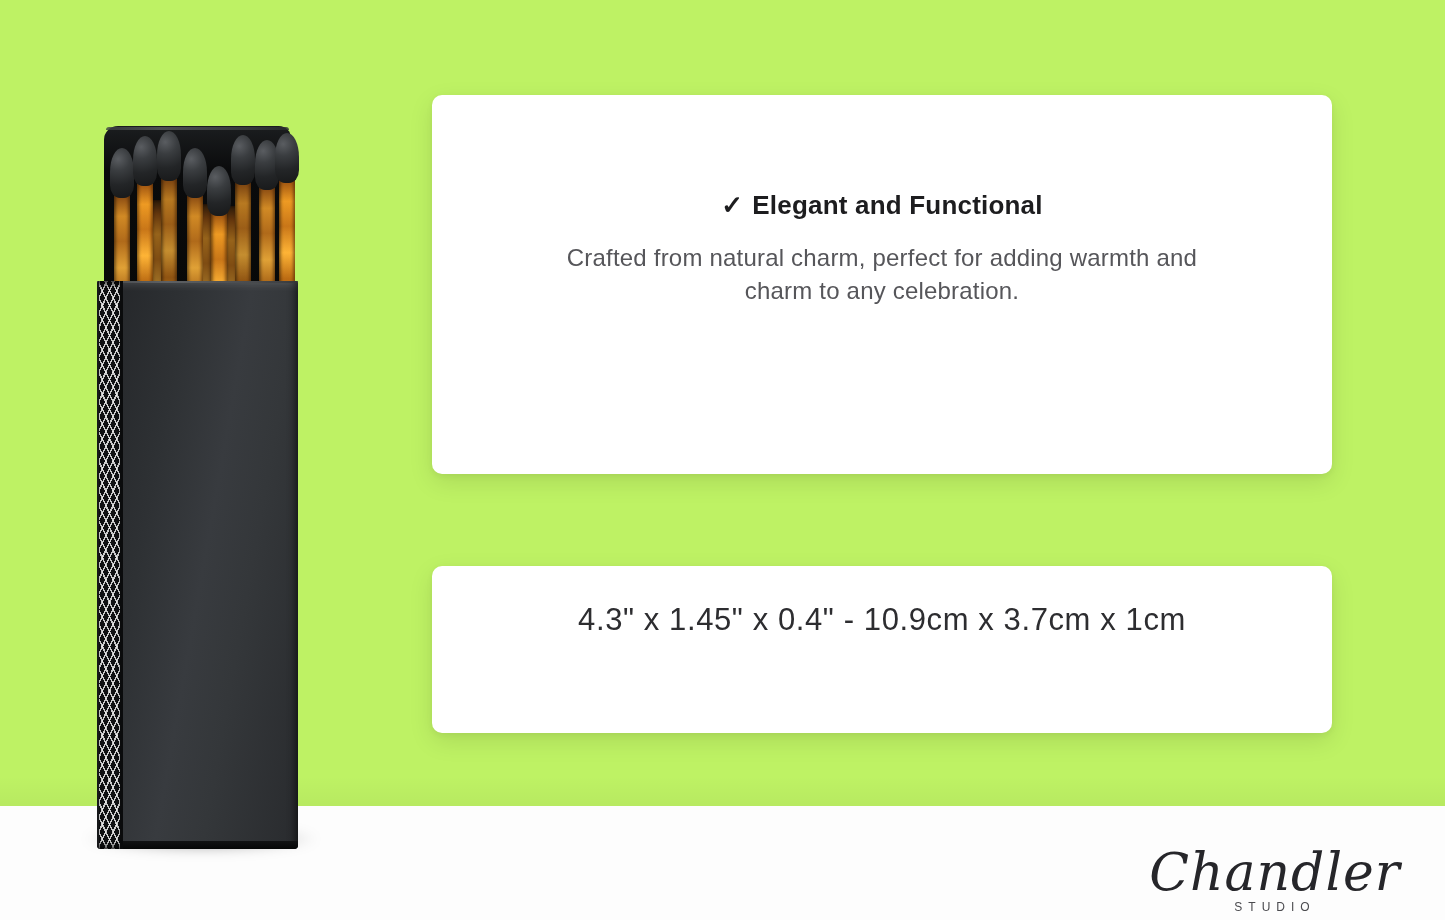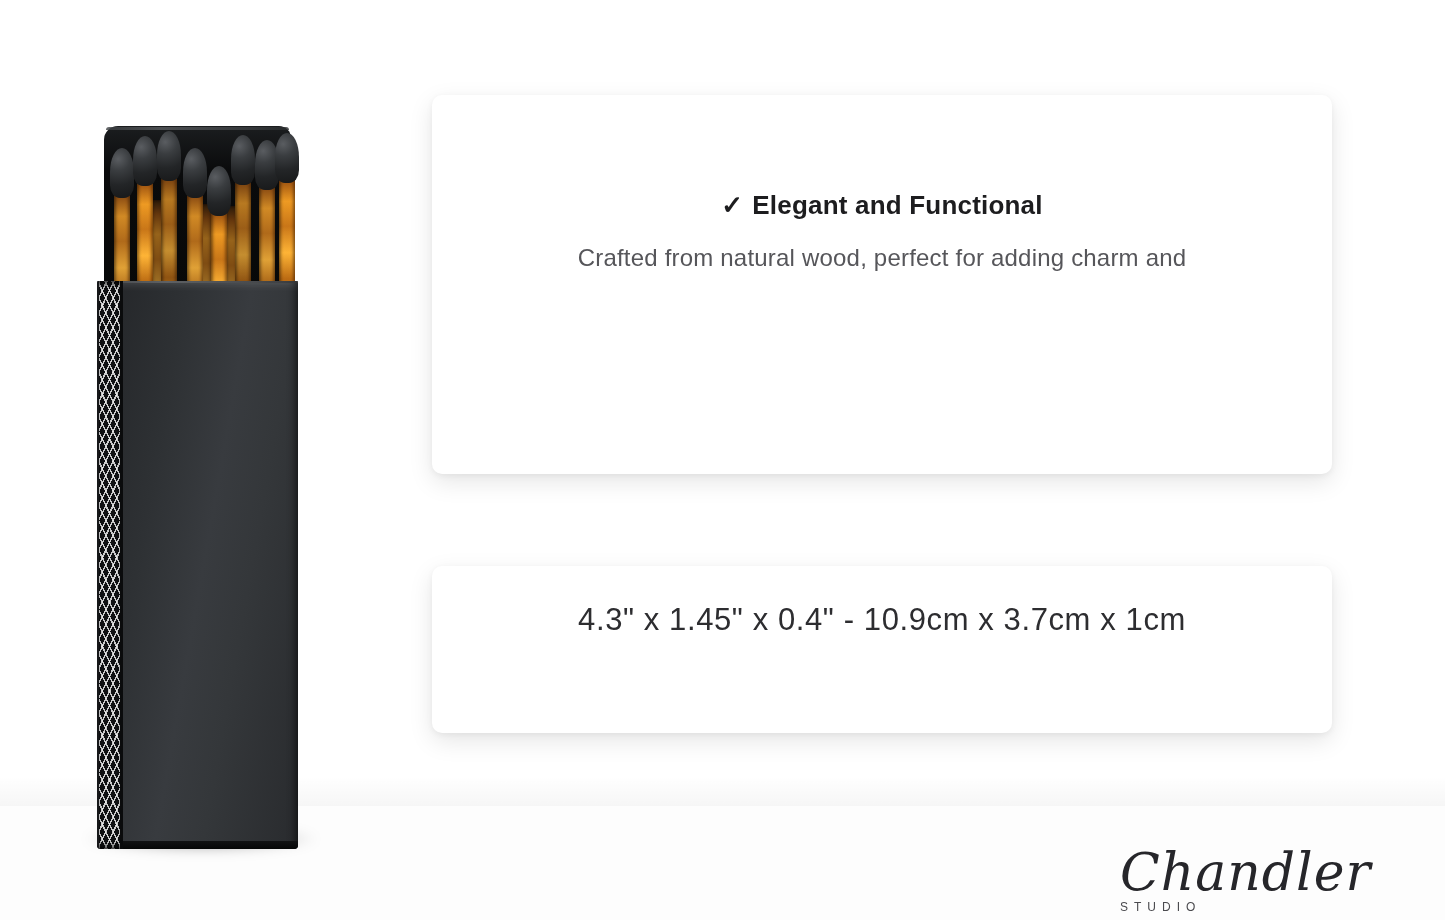--- a/index.html
+++ b/index.html
@@ -1,19 +1,19 @@
 <!DOCTYPE html>
 <html><head>
 <meta charset="utf-8">
 <style>
   * { margin:0; padding:0; box-sizing:border-box; }
   html,body { width:1445px; height:920px; }
   body { font-family:"Liberation Sans", sans-serif; background:#e3e3e3; overflow:hidden; }
 
-  .stage { position:relative; width:1445px; height:920px; background:#ffffff; overflow:hidden; }
+  .stage { position:relative; width:1445px; height:920px; background:#bef264; overflow:hidden; }
 
   
   .floor { position:absolute; left:0; top:806px; width:1445px; height:114px; background:#fdfdfd; }
   .floor-shade { position:absolute; left:0; top:776px; width:1445px; height:30px;
                  background:linear-gradient(180deg, rgba(0,0,0,0) 0%, rgba(0,0,0,0.035) 100%); }
 
   
   .product { position:absolute; left:97px; top:126px; width:201px; height:723px; }
 
   .box-shadow-ellipse { position:absolute; left:-12px; top:700px; width:232px; height:26px; z-index:0;
@@ -67,21 +67,21 @@
   .feature-title.second { margin-top:16px; }
   .feature-desc { font-size:24px; line-height:33px; font-weight:400; color:#56565a; letter-spacing:.2px; }
   .feature-desc.first { margin-top:19px; }
   .feature-desc.second { margin-top:17px; }
   .feature-desc span { display:block; }
 
   .spec-line { font-size:31px; line-height:42px; color:#2d2d30; letter-spacing:.6px; }
   .spec-line.count { margin-top:12px; }
 
   
-  .brand { position:absolute; left:1120px; top:842px; width:310px; text-align:left; }
+  .brand { position:absolute; left:1120px; top:842px; width:310px; text-align:center; }
   .brand-name { font-family:"DejaVu Serif", serif; font-style:italic; font-size:52px; line-height:60px;
       color:#26262a; letter-spacing:1px; }
   .brand-sub { font-size:12px; letter-spacing:6px; color:#4a4a4e; margin-top:-2px; }
 </style>
 </head>
 <body>
 
 <div class="stage">
 
   <div class="floor-shade"></div>
@@ -136,21 +136,22 @@
 
     <div class="sleeve"></div>
     <div class="striker"></div>
   </div>
 
   <div class="card card-features">
     <div class="feature-title">
       <span class="check">✓</span><span>Elegant and Functional</span>
     </div>
     <div class="feature-desc first">
-      <span>Crafted from natural wood, perfect for adding charm and</span>
+      <span>Crafted from natural charm, perfect for adding warmth and</span>
+      <span>charm to any celebration.</span>
     </div>
   </div>
 
   <div class="card card-specs">
     <div class="spec-line">4.3" x 1.45" x 0.4" - 10.9cm x 3.7cm x 1cm</div>
   </div>
 
   <div class="brand">
     <div class="brand-name">Chandler</div>
     <div class="brand-sub">STUDIO</div>

